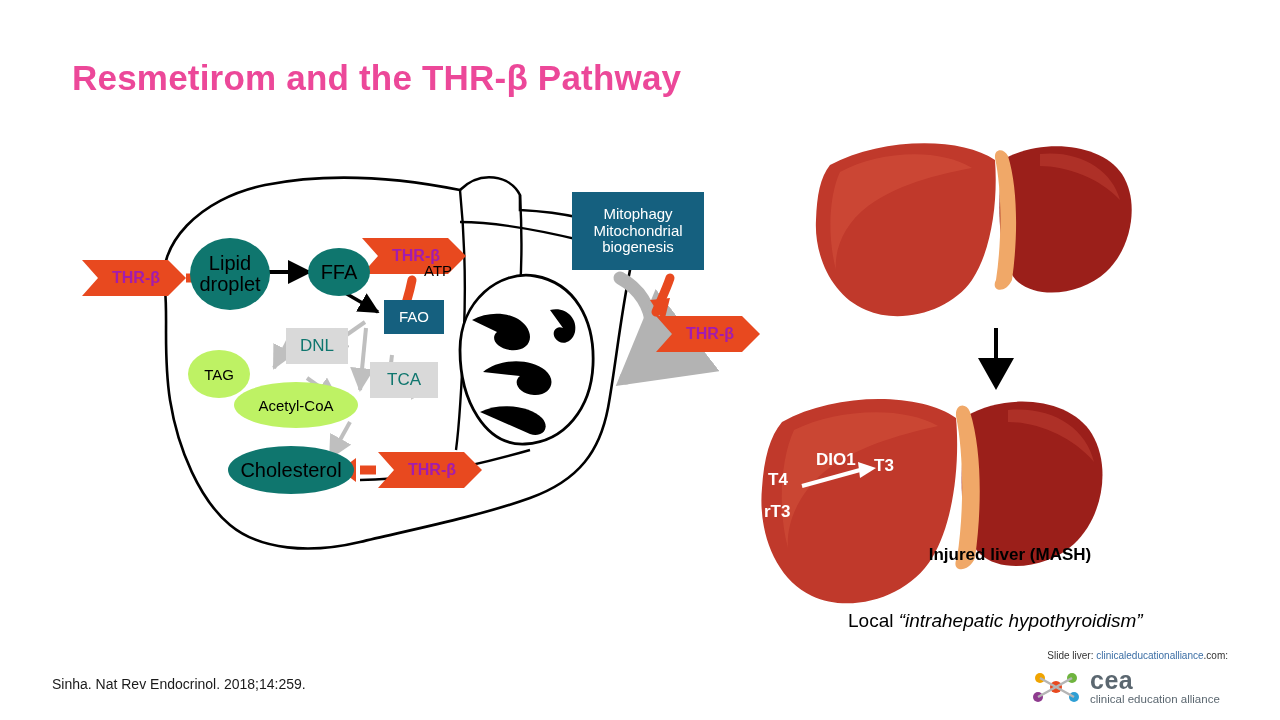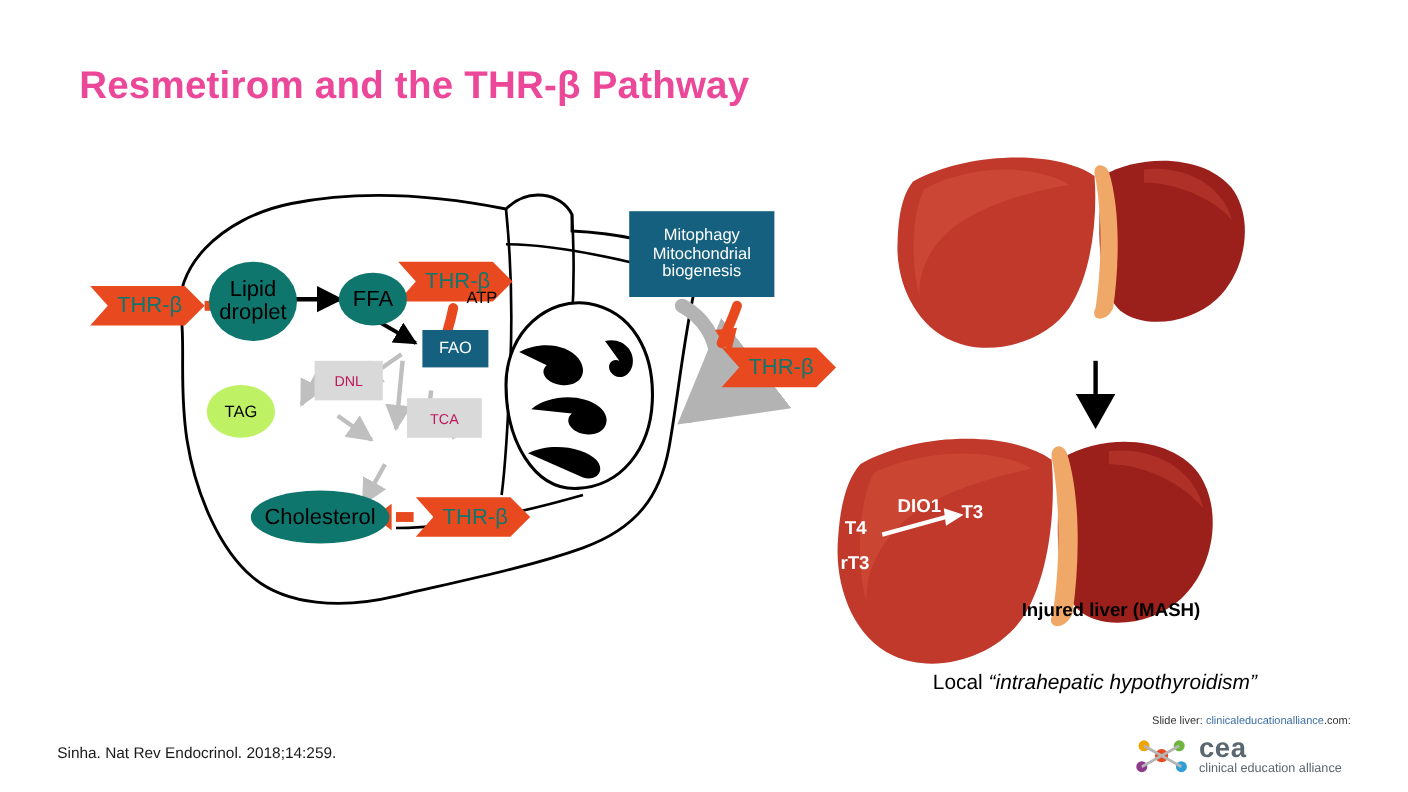--- a/index.html
+++ b/index.html
@@ -58,33 +58,33 @@
     line-height: 1.05;
   }
   .ellipse-gray {
     background: #bef264;
     border-radius: 50%;
     color: #000;
     font-size: 15px;
   }
   .box-gray {
     background: #d9d9d9;
-    color: #be185d;
-    font-size: 13px;
+    color: #0f766e;
+    font-size: 17px;
   }
   .box-teal {
     background: #15607f;
     color: #ffffff;
     font-size: 15px;
     line-height: 1.12;
   }
   .thrb {
-    color: #0f766e;
-    font-size: 20px;
-    font-weight: normal;
+    color: #a21caf;
+    font-size: 16px;
+    font-weight: bold;
   }
   .plainlabel {
     position: absolute;
     font-size: 15px;
     color: #000;
   }
   
   #livers {
     position: absolute;
     left: 740px;
@@ -245,20 +245,23 @@
     </div>
 
     <div class="node ellipse-gray" style="left:128px; top:200px; width:62px; height:48px;">
       <span>TAG</span>
     </div>
 
     <div class="node box-gray" style="left:226px; top:178px; width:62px; height:36px;">
       <span>DNL</span>
     </div>
 
+    <div class="node ellipse-gray" style="left:174px; top:232px; width:124px; height:46px;">
+      <span>Acetyl-CoA</span>
+    </div>
 
     <div class="node box-gray" style="left:310px; top:212px; width:68px; height:36px;">
       <span>TCA</span>
     </div>
 
     <div class="node box-teal" style="left:324px; top:150px; width:60px; height:34px;">
       <span>FAO</span>
     </div>
 
     <div class="node ellipse-blue" style="left:168px; top:296px; width:126px; height:48px;">

